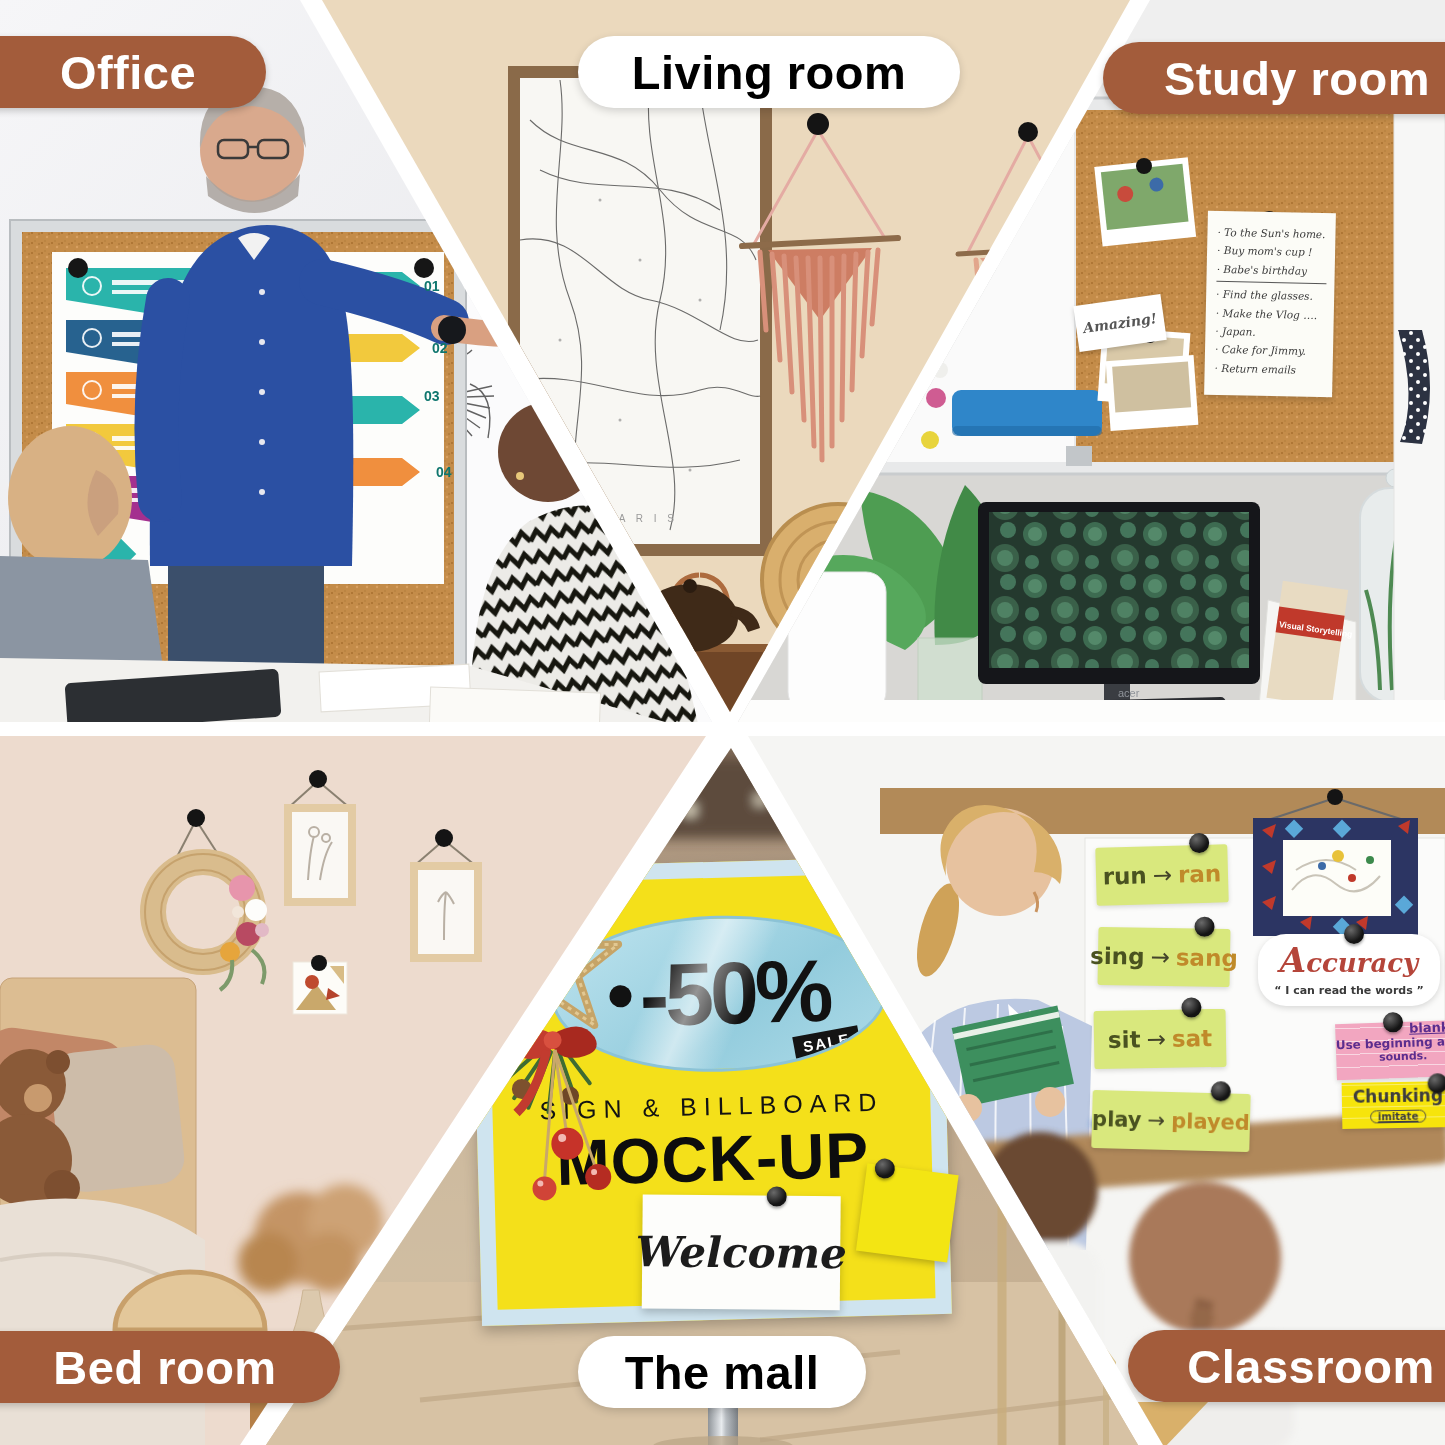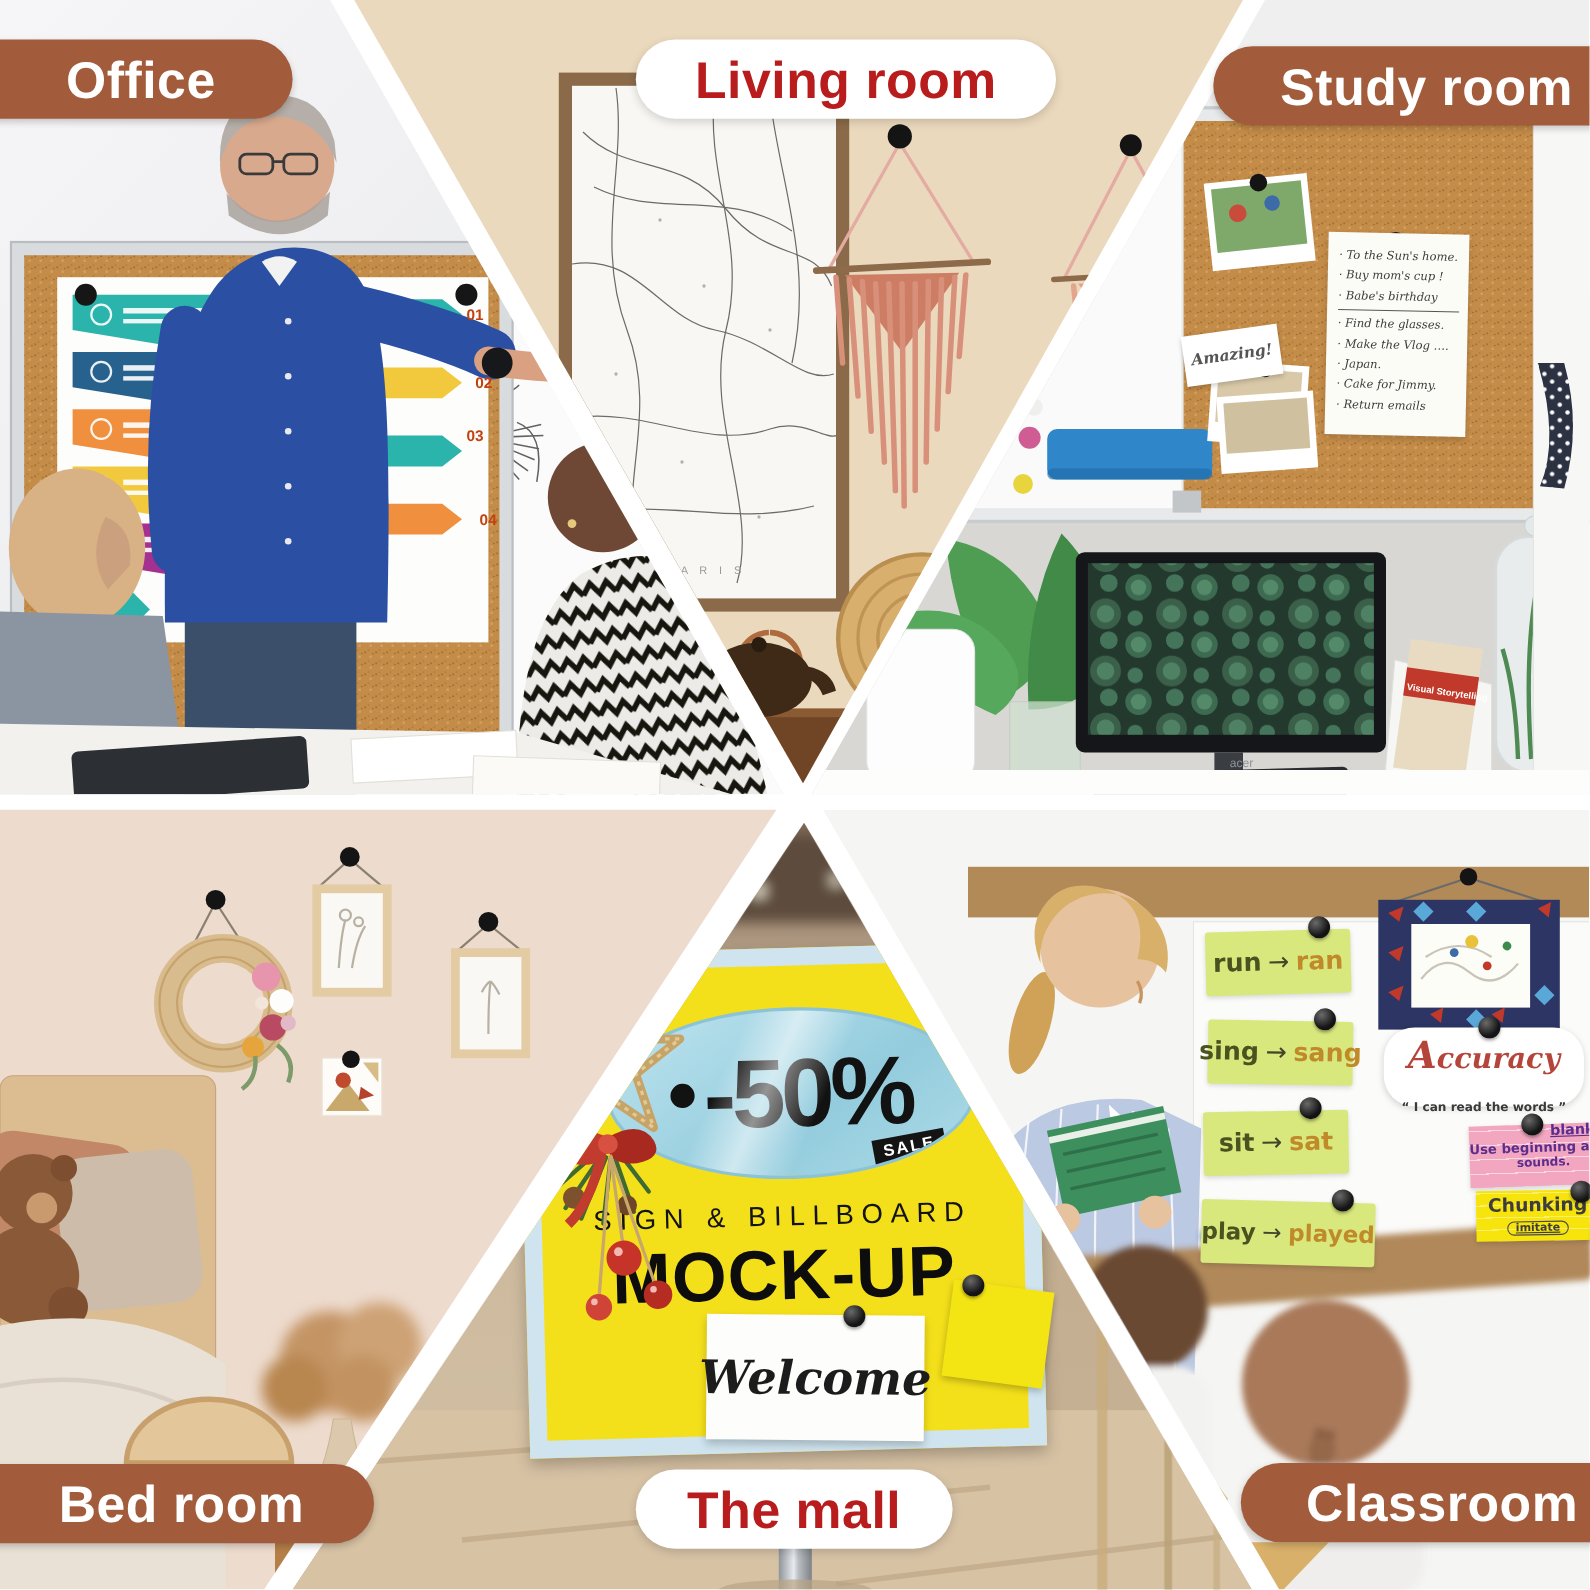--- a/index.html
+++ b/index.html
@@ -14,21 +14,21 @@
   #living-section   {clip-path:polygon(322px 0px,1130px 0px,730px 712px);}
   #study-section    {clip-path:polygon(1150px 0px,1445px 0px,1445px 722px,738px 722px);}
   #bedroom-section  {clip-path:polygon(0px 736px,706px 736px,240px 1445px,0px 1445px);}
   #mall-section     {clip-path:polygon(731px 748px,1138px 1445px,266px 1445px);}
   #classroom-section{clip-path:polygon(748px 736px,1445px 736px,1445px 1445px,1163px 1445px);}
 
   
   .pill{position:absolute;height:72px;border-radius:40px;display:flex;align-items:center;
         justify-content:center;font-weight:800;font-size:47px;letter-spacing:.5px;z-index:50;}
   .pill.brown{background:#a35c3b;color:#fff;box-shadow:0 3px 7px rgba(0,0,0,.20);}
-  .pill.white{background:#fff;color:#b91c1c;box-shadow:0 3px 9px rgba(0,0,0,.16);}
+  .pill.white{background:#fff;color:#000000;box-shadow:0 3px 9px rgba(0,0,0,.16);}
 
   
   .magnet{position:absolute;width:20px;height:20px;border-radius:50%;
           background:radial-gradient(circle at 35% 30%,#6a6a6a,#141414 62%);
           box-shadow:0 2px 3px rgba(0,0,0,.35);}
 
   
   .todo-note{left:1206px;top:212px;width:128px;height:184px;background:#fcfcf7;
              transform:rotate(1.2deg);box-shadow:0 3px 6px rgba(0,0,0,.18);
              padding:12px 8px 6px 10px;box-sizing:border-box;}
@@ -69,36 +69,36 @@
   .word-card{width:132px;height:58px;background:#d9e87d;border-radius:3px;
              display:flex;align-items:center;justify-content:center;gap:6px;
              font:700 23px "DejaVu Sans",sans-serif;color:#4a5220;
              box-shadow:0 2px 5px rgba(0,0,0,.14);}
   .wc-arrow{color:#44442a;font-weight:400;}
   .wc-to{color:#c08a2a;}
   .accuracy-card{left:1258px;top:934px;width:182px;height:72px;background:#fff;border-radius:28px;
                  box-shadow:0 2px 6px rgba(0,0,0,.15);text-align:center;padding-top:6px;box-sizing:border-box;}
   .accuracy-title{font:italic 700 26px "DejaVu Serif",serif;color:#b5453a;}
   .accuracy-title::first-letter{font-size:34px;}
-  .accuracy-quote{font:700 11px "DejaVu Sans",sans-serif;color:#3a3a3a;margin-top:20px;}
+  .accuracy-quote{font:700 11px "DejaVu Sans",sans-serif;color:#3a3a3a;margin-top:4px;}
   .pink-card{left:1336px;top:1022px;width:134px;height:56px;background:#f2a6c0;transform:rotate(-2deg);
              background-image:repeating-linear-gradient(0deg,transparent 0 12px,rgba(255,255,255,.55) 12px 13px);
              color:#5b2d8e;box-shadow:0 2px 5px rgba(0,0,0,.15);text-align:center;}
   .pink-word{position:absolute;top:-1px;right:5px;font:700 13px "DejaVu Sans",sans-serif;text-decoration:underline;}
   .pink-line1{margin-top:14px;font:700 12px "DejaVu Sans",sans-serif;white-space:nowrap;}
   .pink-line2{font:700 11px "DejaVu Sans",sans-serif;}
   .yellow-card{left:1342px;top:1082px;width:112px;height:46px;background:#f6e40c;transform:rotate(-1deg);
                box-shadow:0 2px 5px rgba(0,0,0,.15);text-align:center;
                background-image:repeating-linear-gradient(0deg,transparent 0 10px,rgba(255,255,255,.4) 10px 11px);}
   .yellow-title{font:700 17px "DejaVu Sans",sans-serif;color:#3d3d3d;margin-top:4px;}
   .yellow-sub{display:inline-block;font:700 10px "DejaVu Sans",sans-serif;color:#3d3d3d;
               border:1px solid #4a4a4a;border-radius:9px;padding:0 7px;margin-top:1px;text-decoration:underline;}
 
   
-  .pnum{position:absolute;font:700 14px "Liberation Sans",sans-serif;color:#c2410c;}
+  .pnum{position:absolute;font:700 14px "Liberation Sans",sans-serif;color:#0f766e;}
 </style>
 </head>
 <body>
 
 <svg width="0" height="0" style="position:absolute">
 <defs>
   <pattern id="cork" width="10" height="10" patternUnits="userSpaceOnUse">
     <rect width="10" height="10" fill="#c48c49"></rect>
     <circle cx="2" cy="3" r="1" fill="#a8702f"></circle>
     <circle cx="7" cy="7" r="1.2" fill="#d8a05f"></circle>

